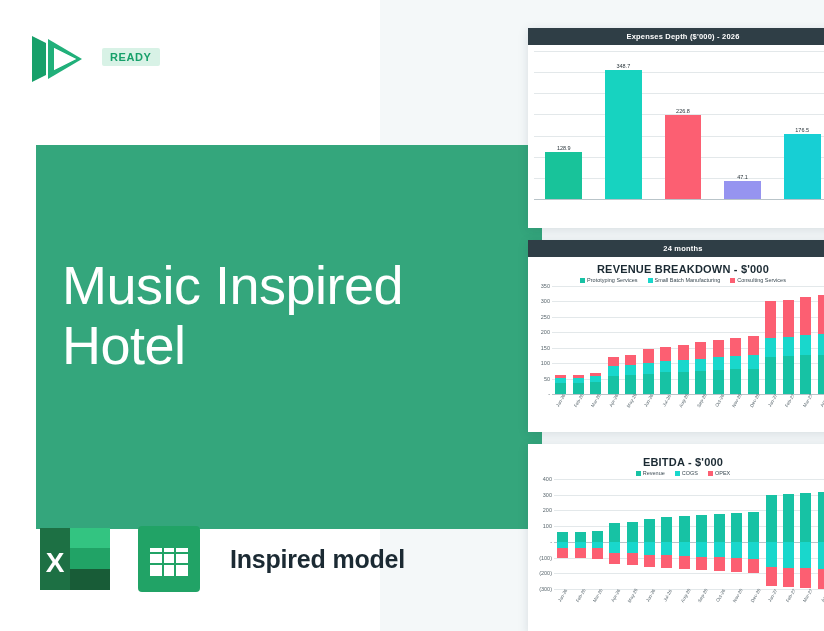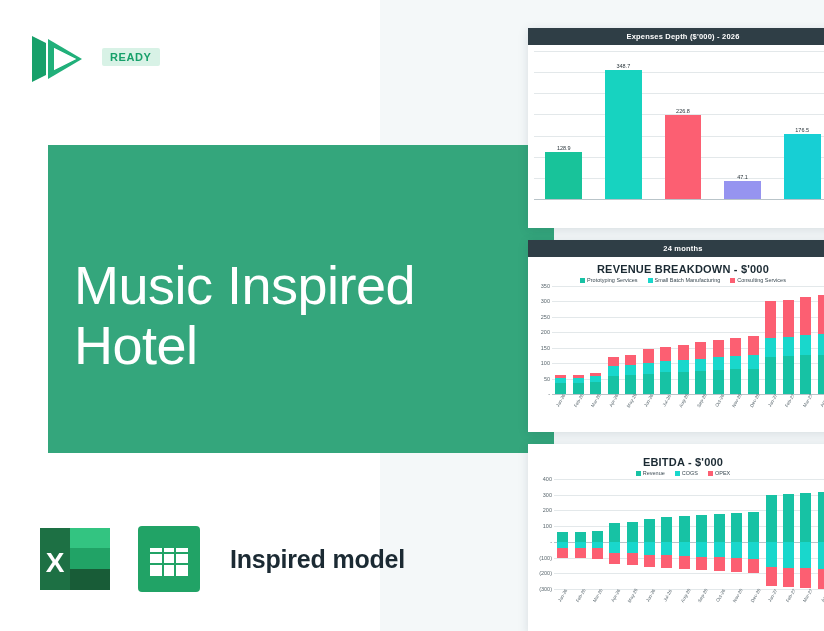--- a/index.html
+++ b/index.html
@@ -63,24 +63,24 @@
     font-size: 24px;
     font-weight: bold;
     color: #1b2a33;
     letter-spacing: -0.3px;
     line-height: 1;
   }
 
   
   .hero {
     position: absolute;
-    left: 48px;
+    left: 36px;
     top: 145px;
     width: 506px;
-    height: 308px;
+    height: 384px;
     background: #34a67c;
   }
   .hero-title {
     position: absolute;
     left: 26px;
     top: 110px;
     width: 440px;
     color: #ffffff;
     font-size: 54px;
     line-height: 1.12;

